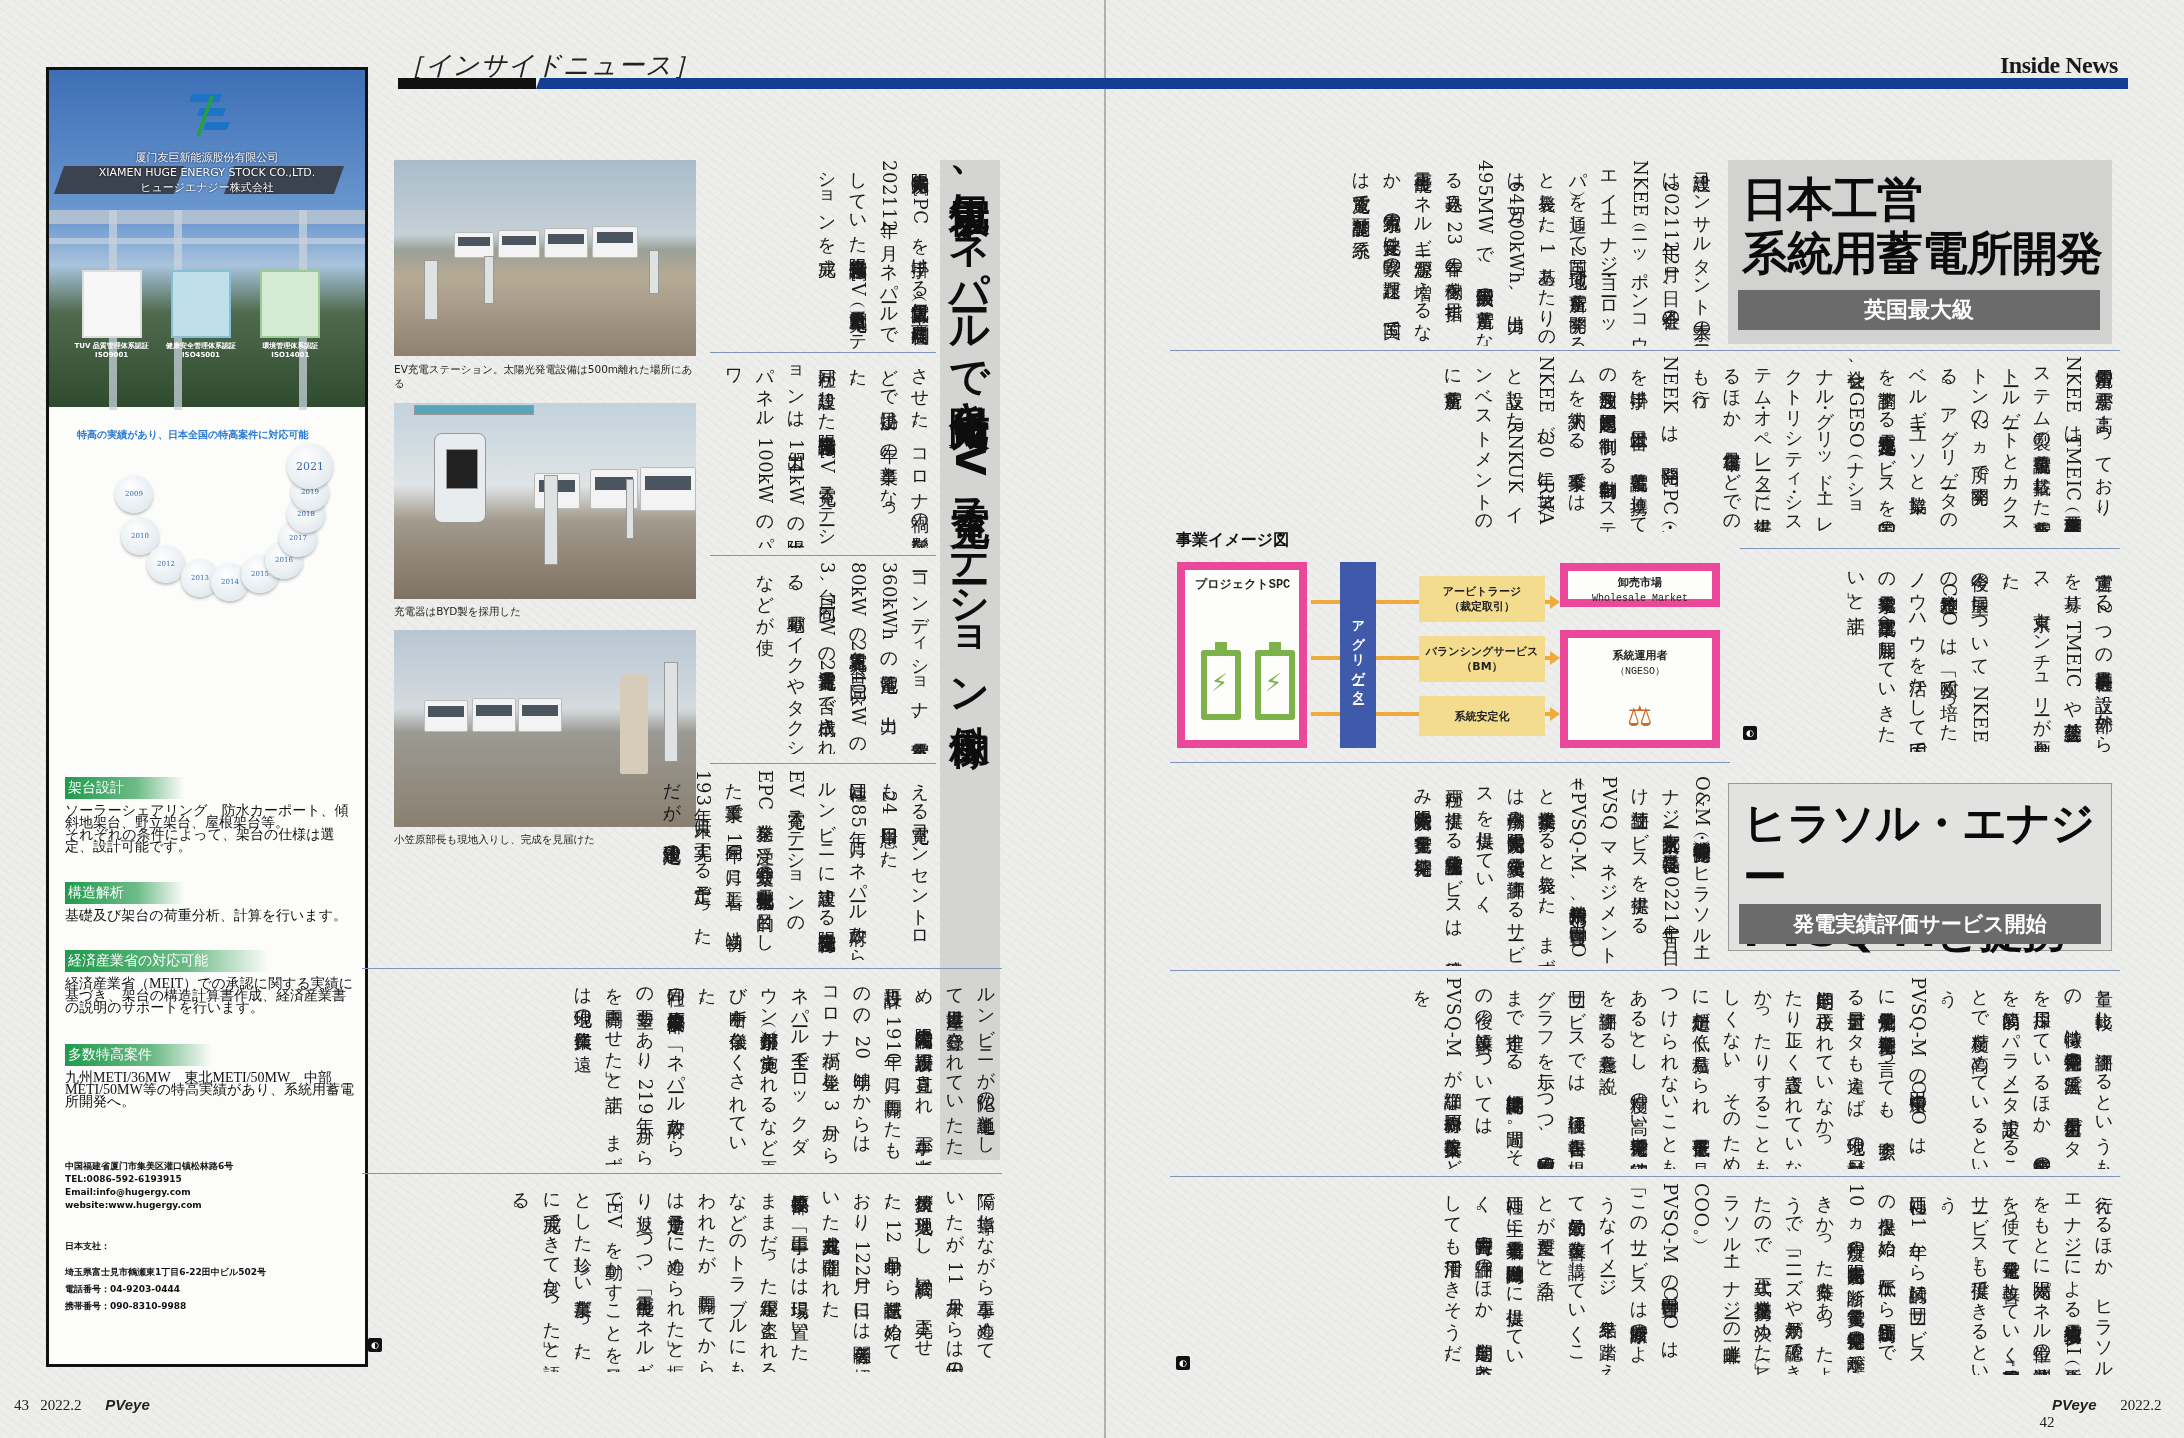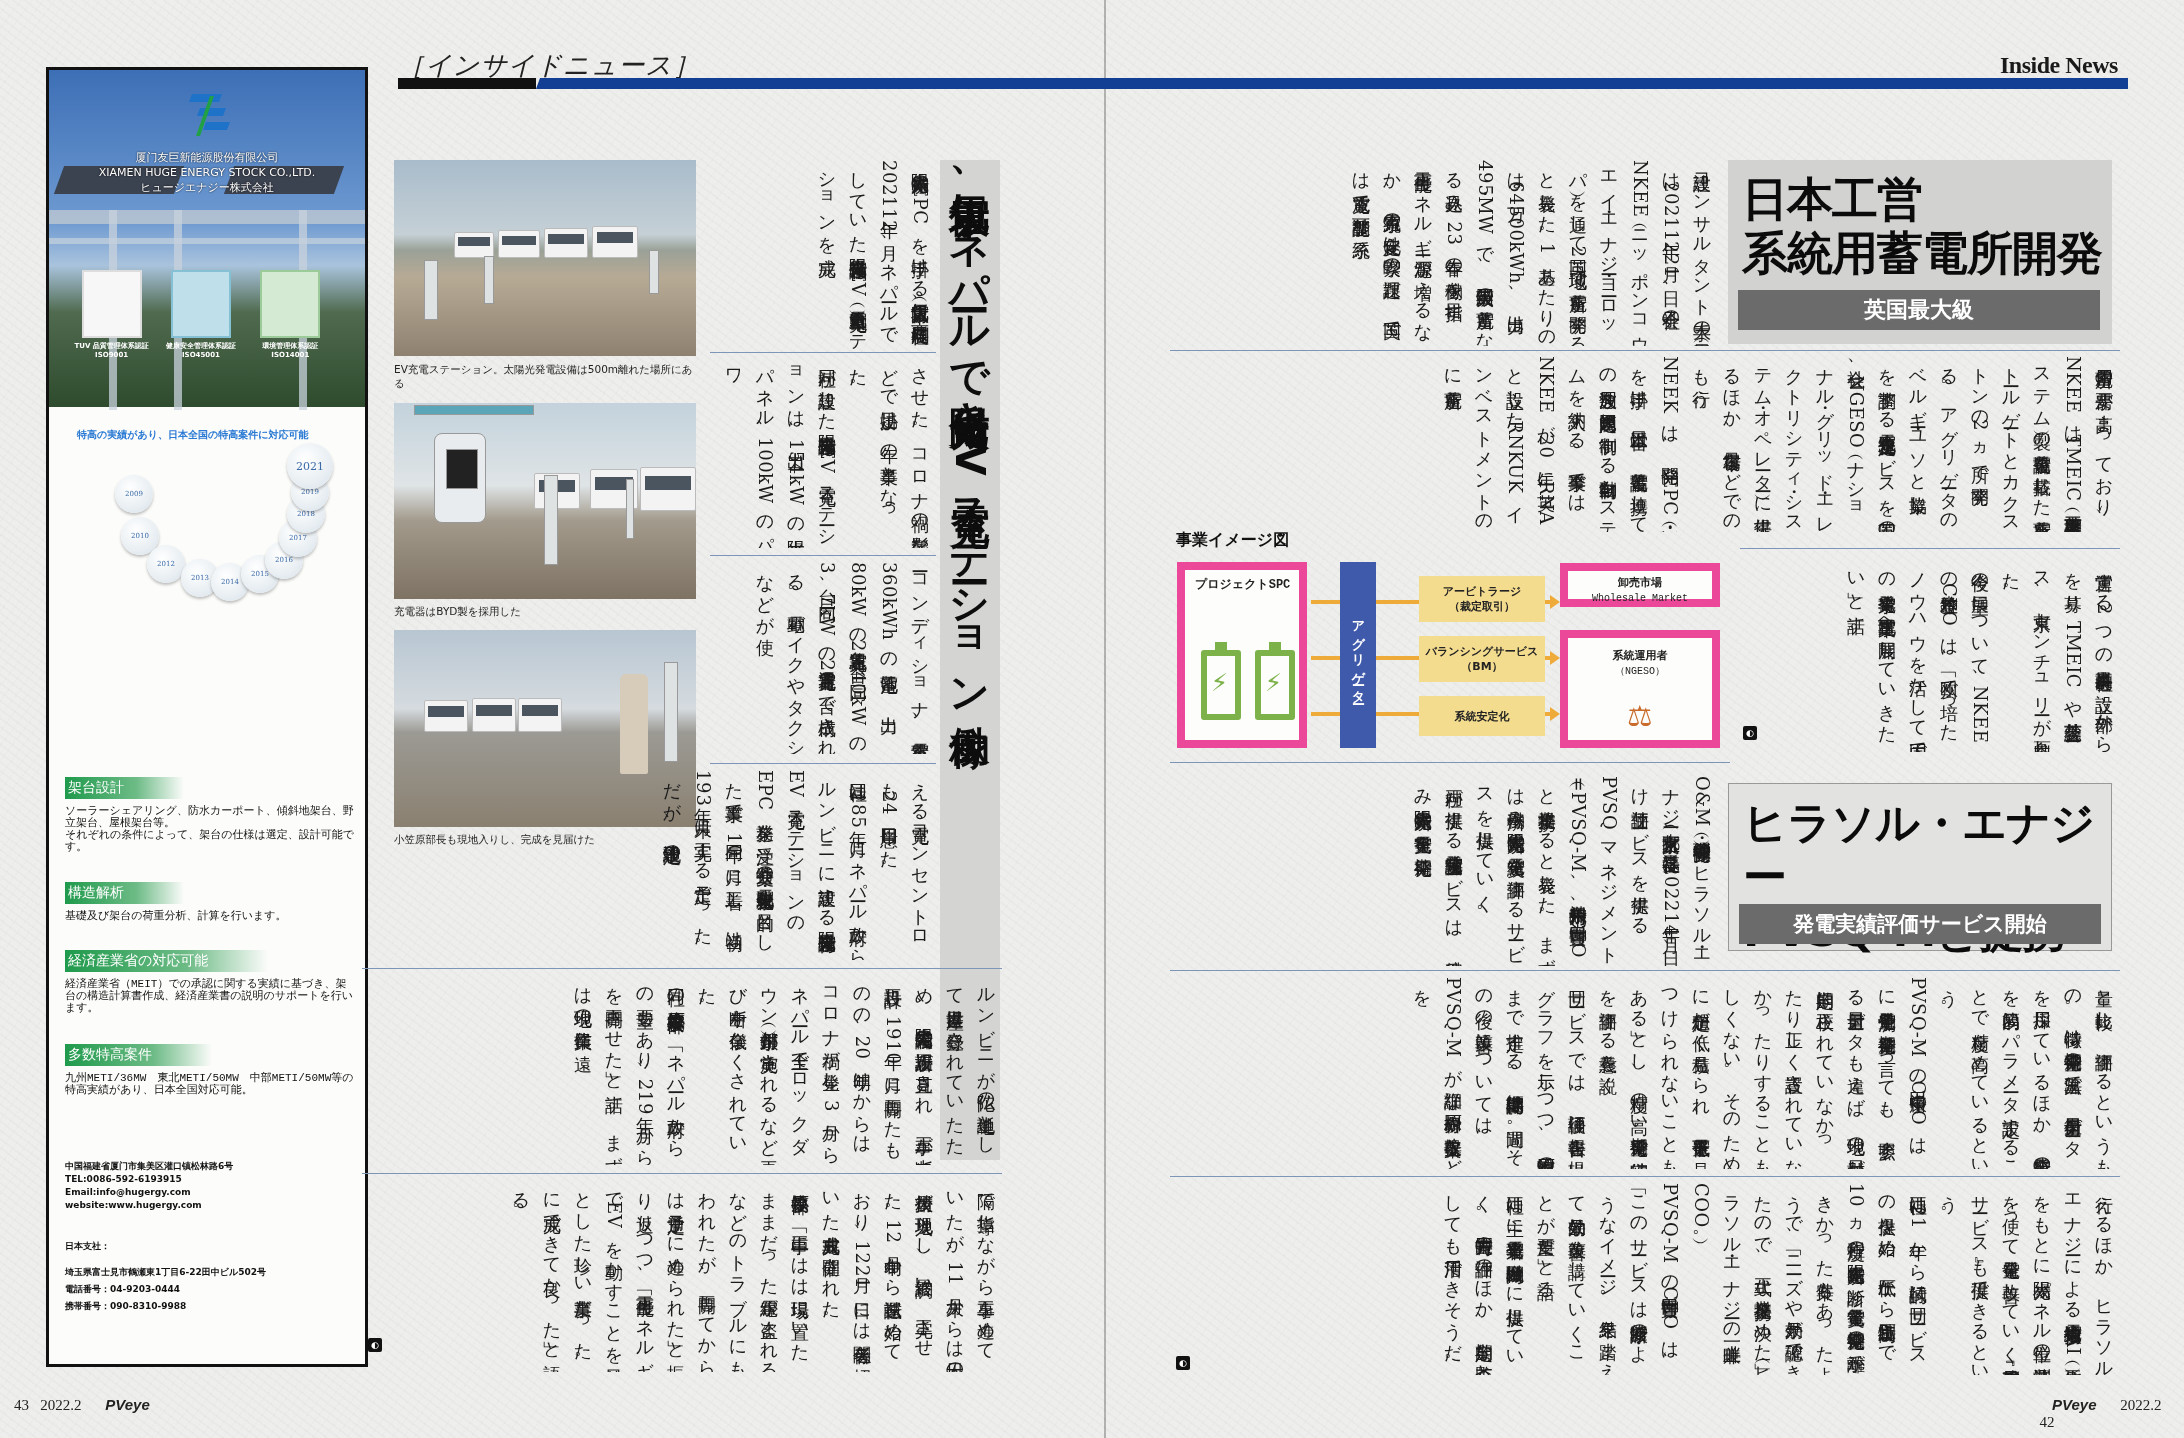--- a/index.html
+++ b/index.html
@@ -35,21 +35,21 @@
   .cert .doc.blue{background:#bfe0ea;border-color:#86c0d4}
   .cert .doc.green{background:#d4ead2;border-color:#9acb99}
   .cert .cap{color:#fff;font-family:"DejaVu Sans",sans-serif;font-size:7px;line-height:9px;font-weight:bold}
   .ad-tag{position:absolute;left:28px;top:358px;font-family:"DejaVu Sans",sans-serif;font-size:10px;font-weight:bold;color:#2a7ad4}
   .timeline{position:absolute;left:14px;top:385px;width:290px;height:140px}
   .tl-circle{position:absolute;width:38px;height:38px;border-radius:50%;background:radial-gradient(circle at 40% 35%,#ffffff,#d9e3ea);box-shadow:0 2px 3px rgba(0,0,0,0.25);font-size:7px;color:#3a6aa8;display:flex;align-items:center;justify-content:center;font-family:"DejaVu Serif",serif}
   .tl-circle.big{width:46px;height:46px;font-size:11px}
   .ad-intro{position:absolute;left:16px;top:562px;width:290px;font-family:"DejaVu Sans",sans-serif;font-size:9.8px;line-height:13.5px;color:#111}
   .svc{position:absolute;left:16px;width:290px}
   .svc-h{display:inline-block;padding:2px 60px 2px 3px;background:linear-gradient(90deg,#1f9a4c 0%,#6dbb86 60%,rgba(255,255,255,0) 100%);color:#fff;font-family:"DejaVu Sans",sans-serif;font-size:14px;font-weight:normal;margin-bottom:6px}
-  .svc-b{font-family:Liberation Mono, monospace;font-size:11px;line-height:12px;color:#111}
+  .svc-b{font-family:Liberation Serif, serif;font-size:14px;line-height:12px;color:#111}
   .contact{position:absolute;left:16px;width:300px;font-family:"DejaVu Sans",sans-serif;font-size:9px;font-weight:bold;line-height:13px;color:#111}
 
   
   .photo{position:absolute;overflow:hidden}
   .cap-s{position:absolute;font-family:"DejaVu Sans",sans-serif;font-size:10.5px;line-height:14px;color:#222}
   .p1{left:394px;top:160px;width:302px;height:196px;background:linear-gradient(180deg,#a9bccb 0%,#c5d0d6 38%,#9aa197 46%,#b7aa95 60%,#8e8170 100%)}
   .p2{left:394px;top:403px;width:302px;height:196px;background:linear-gradient(180deg,#c3d2dc 0%,#dfe4e6 42%,#a29a8c 60%,#7e7263 100%)}
   .p3{left:394px;top:630px;width:302px;height:197px;background:linear-gradient(180deg,#b8c6d2 0%,#d5dbdf 40%,#9c9a94 52%,#8a8070 100%)}
   .bus{position:absolute;background:#f3f3f3;border:1px solid #bbb;border-radius:2px}
   .bus::after{content:"";position:absolute;left:8%;right:8%;top:18%;height:35%;background:#4a5560}
@@ -174,21 +174,21 @@
   <div class="svc" style="top:812px">
     <div class="svc-h">構造解析</div>
     <div class="svc-b">基礎及び架台の荷重分析、計算を行います。</div>
   </div>
   <div class="svc" style="top:880px">
     <div class="svc-h">経済産業省の対応可能</div>
     <div class="svc-b">経済産業省（MEIT）での承認に関する実績に基づき、架台の構造計算書作成、経済産業書の説明のサポートを行います。</div>
   </div>
   <div class="svc" style="top:974px">
     <div class="svc-h">多数特高案件</div>
-    <div class="svc-b">九州METI/36MW　東北METI/50MW　中部METI/50MW等の特高実績があり、日本全国対応可能。</div>
+    <div class="svc-b">九州METI/36MW　東北METI/50MW　中部METI/50MW等の特高実績があり、系統用蓄電所開発へ。</div>
   </div>
 
   <div class="contact" style="top:1090px">
     <div>中国福建省厦门市集美区灌口镇松林路6号</div>
     <div>TEL:0086-592-6193915</div>
     <div>Email:info@hugergy.com</div>
     <div>website:www.hugergy.com</div>
   </div>
   <div class="contact" style="top:1170px">
     <div>日本支社：</div>

